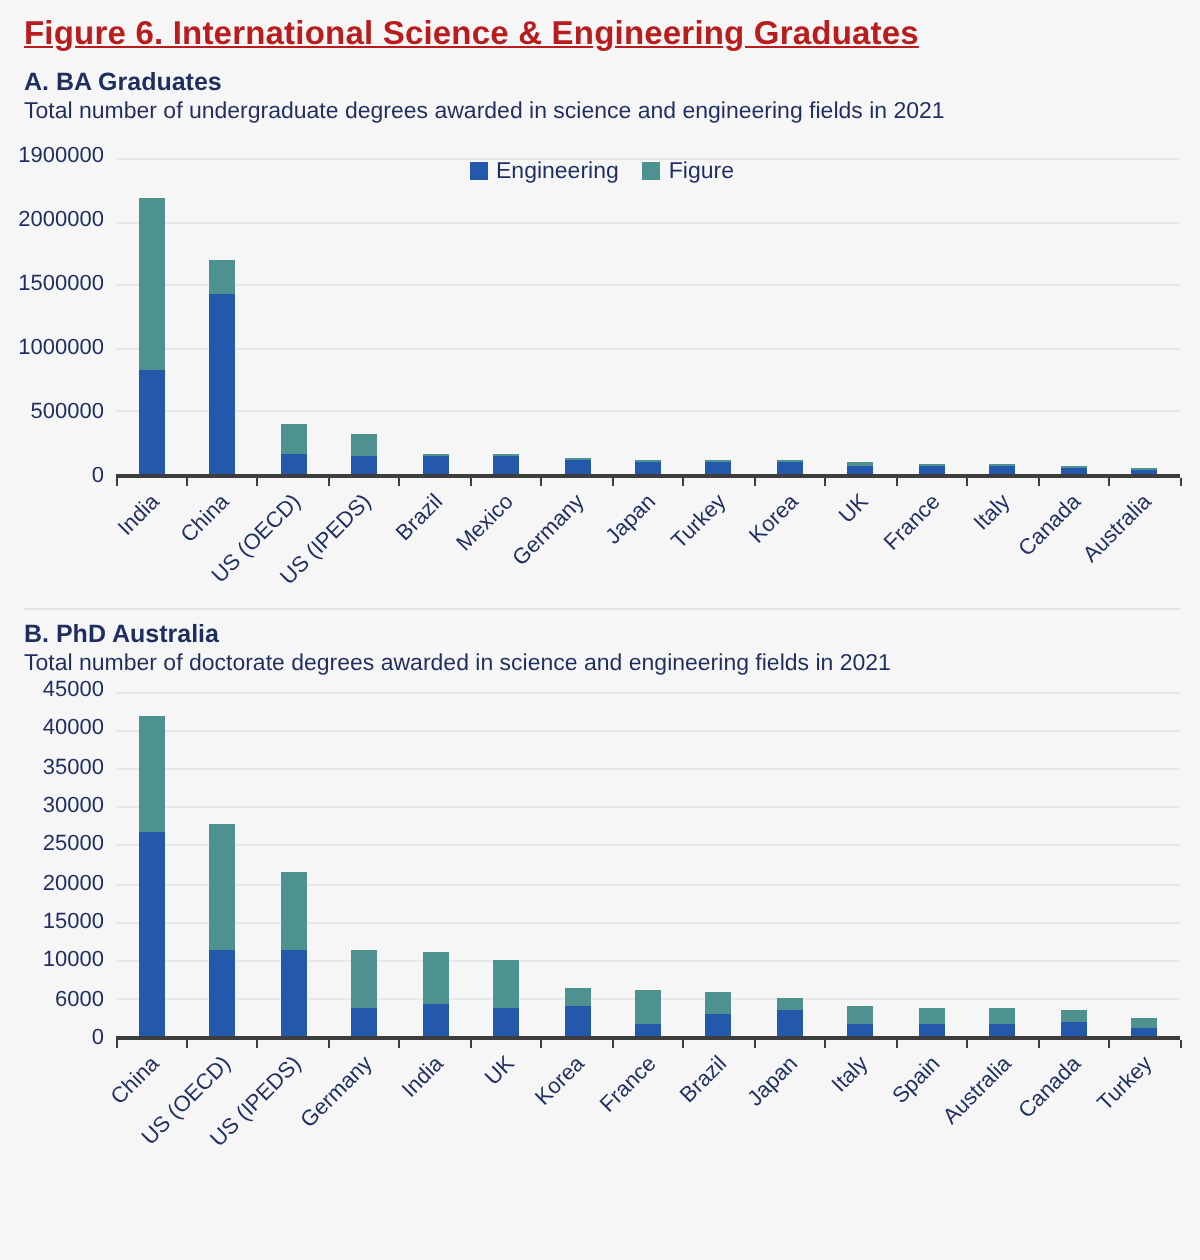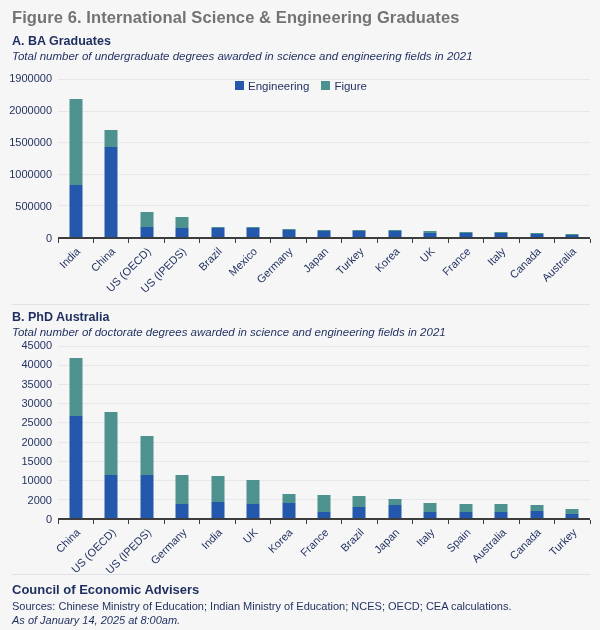--- a/index.html
+++ b/index.html
@@ -4,23 +4,23 @@
 <style>
   * { box-sizing: border-box; margin: 0; padding: 0; }
   html, body {
     width: 600px; height: 630px; overflow: hidden;
     background: #f6f6f7;
     font-family: "Liberation Sans", "DejaVu Sans", sans-serif;
     color: #1e2e5e;
   }
   .page { padding: 8px 10px 0 12px; }
 
-  .fig-title { font-size: 16.5px; font-weight: bold; color: #737373; margin-bottom: 7px; letter-spacing: 0.1px; }
+  .fig-title { font-size: 16.5px; font-weight: bold; color: #b91c1c; margin-bottom: 7px; letter-spacing: 0.1px; text-decoration: underline; }
   .panel-title { font-size: 12.5px; font-weight: bold; color: #1e2e5e; }
-  .panel-subtitle { font-size: 11.5px; font-style: italic; color: #1e2e5e; margin-top: 2px; }
+  .panel-subtitle { font-size: 11.5px; color: #1e2e5e; margin-top: 2px; }
 
   .legend { display: flex; justify-content: center; align-items: center; gap: 12px; height: 15px; margin-top: 2px; font-size: 11.5px; }
   .legend-item { display: flex; align-items: center; gap: 4px; margin-top: 28px; }
   .swatch { width: 9px; height: 9px; display: inline-block; }
 
   .chart-row { display: flex; }
   .yaxis { width: 46px; position: relative; flex: none; }
   .ytick-label { position: absolute; right: 6px; font-size: 11px; color: #1e2e5e; line-height: 13px; }
   .plot { flex: 1; position: relative; border-bottom: 2px solid #3d3d3d; }
   .gridline { position: absolute; left: 0; right: 0; height: 1px; background: #e8e8eb; }
@@ -215,21 +215,21 @@
   <div class="divider"></div>
 
   <section>
     <div class="panel-title">B. PhD Australia</div>
     <div class="panel-subtitle">Total number of doctorate degrees awarded in science and engineering fields in 2021</div>
 
     <div style="height:8px"></div>
     <div class="chart-row" id="row-phd" style="height: 174px;">
       <div class="yaxis" id="yaxis-phd">
           <div class="ytick-label" style="bottom: -6px;">0</div>
-          <div class="ytick-label" style="bottom: 13.3333px;">2000</div>
+          <div class="ytick-label" style="bottom: 13.3333px;">6000</div>
           <div class="ytick-label" style="bottom: 32.6667px;">10000</div>
           <div class="ytick-label" style="bottom: 52px;">15000</div>
           <div class="ytick-label" style="bottom: 71.3333px;">20000</div>
           <div class="ytick-label" style="bottom: 90.6667px;">25000</div>
           <div class="ytick-label" style="bottom: 110px; text-align: right;">30000</div>
           <div class="ytick-label" style="bottom: 129.333px;">35000</div>
           <div class="ytick-label" style="bottom: 148.667px;">40000</div>
           <div class="ytick-label" style="bottom: 168px;">45000</div>
         </div>
       <div class="plot" id="plot-phd">
@@ -365,19 +365,14 @@
           <div class="xlabel" style="left: 90%;">
             <span>Canada</span>
           </div>
           <div class="xlabel" style="left: 96.6667%;">
             <span>Turkey</span>
           </div>
         </div>
     </div>
   </section>
 
-  <div class="footer">
-    <div class="footer-org">Council of Economic Advisers</div>
-    <div class="footer-sources">Sources: Chinese Ministry of Education; Indian Ministry of Education; NCES; OECD; CEA calculations.</div>
-    <div class="footer-asof">As of January 14, 2025 at 8:00am.</div>
-  </div>
 
 </div>
 
 </body></html>

